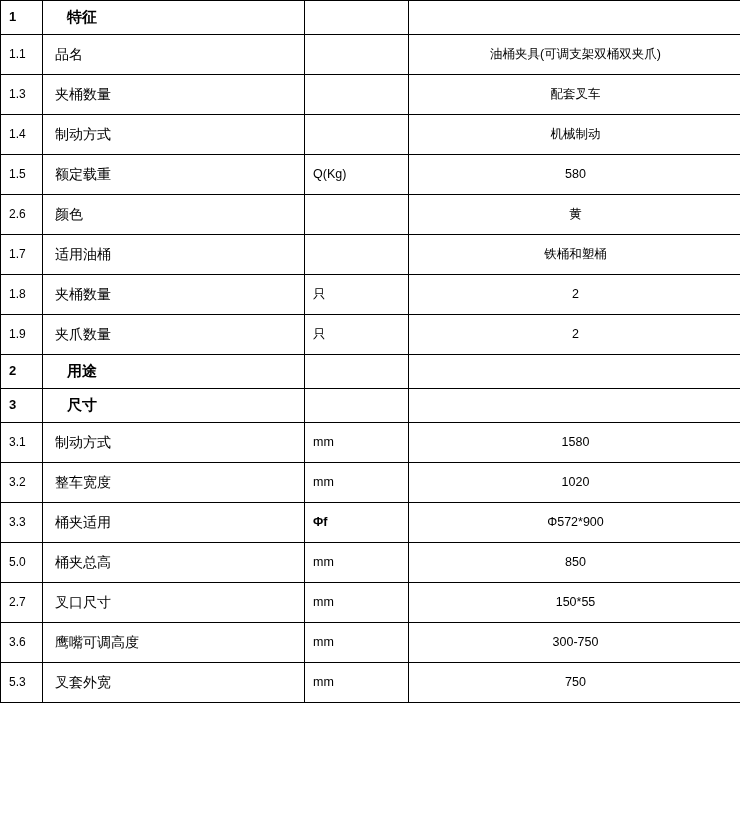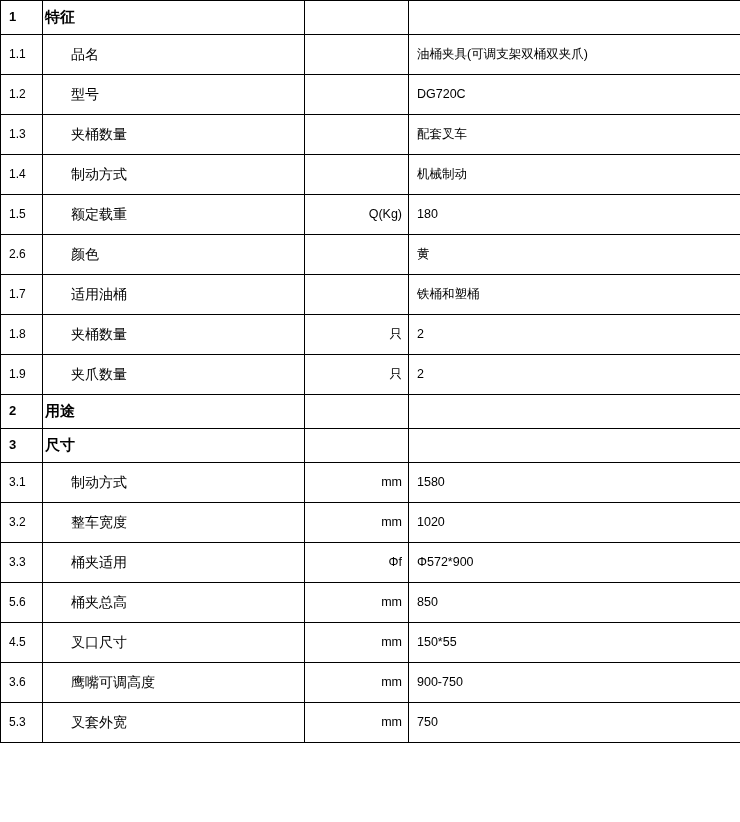--- a/index.html
+++ b/index.html
@@ -31,56 +31,57 @@
     word-break: break-word;
   }
   
   col.c-no    { width: 42px; }
   col.c-name  { width: 262px; }
   col.c-unit  { width: 104px; }
   col.c-value { width: 332px; }
 
   td.no      { text-align: left; }
   td.name    { text-align: left; }
-  td.unit    { text-align: right; margin-top: 12px; }
-  td.value   { text-align: left; }
+  td.unit    { text-align: left; margin-top: 12px; }
+  td.value   { text-align: center; }
 
   
   tr.section td.no,
   tr.section td.name {
     font-weight: bold;
     font-size: 15px;
   }
   tr.section td.name {
-    padding-left: 2px;
+    padding-left: 24px;
   }
   tr.section td.no {
     font-size: 13px;
     font-weight: bold;
   }
   
   tr.detail td.name {
-    padding-left: 28px;
+    padding-left: 12px;
     font-size: 14px;
   }
   tr.detail td.no {
     font-size: 12px;
   }
   tr.detail td.unit,
   tr.detail td.value {
     font-size: 12.5px;
   }
   
   tr.h-tall td { height: 34px; }
   tr.h-med td  { height: 40px; }
 
   
   .squiggle {
     position: relative;
     display: inline-block;
+    font-weight: bold;
   }
   .squiggle::after {
     content: "";
     position: absolute;
     left: 0;
     right: 0;
     bottom: -3px;
     height: 3px;
     background-image:
       linear-gradient(45deg, transparent 45%, #e02020 45%, #e02020 55%, transparent 55%),
@@ -106,42 +107,36 @@
         <td class="unit"></td>
         <td class="value"></td>
       </tr>
       <tr class="detail h-med">
         <td class="no">1.1</td>
         <td class="name">品名</td>
         <td class="unit"></td>
         <td class="value">油桶夹具(可调支架双桶双夹爪)</td>
       </tr>
       <tr class="detail h-med">
-        <td class="no">1.2</td>
-        <td class="name">型号</td>
-        <td class="unit"></td>
-        <td class="value">DG720C</td>
-      </tr>
-      <tr class="detail h-med">
         <td class="no">1.3</td>
         <td class="name">夹桶数量</td>
         <td class="unit"></td>
         <td class="value">配套叉车</td>
       </tr>
       <tr class="detail h-med">
         <td class="no">1.4</td>
         <td class="name">制动方式</td>
         <td class="unit"></td>
         <td class="value">机械制动</td>
       </tr>
       <tr class="detail h-med">
         <td class="no">1.5</td>
         <td class="name">额定载重</td>
         <td class="unit">Q(Kg)</td>
-        <td class="value">180</td>
+        <td class="value">580</td>
       </tr>
       <tr class="detail h-med">
         <td class="no">2.6</td>
         <td class="name">颜色</td>
         <td class="unit"></td>
         <td class="value">黄</td>
       </tr>
       <tr class="detail h-med">
         <td class="no">1.7</td>
         <td class="name">适用油桶</td>
@@ -184,36 +179,36 @@
         <td class="unit">mm</td>
         <td class="value">1020</td>
       </tr>
       <tr class="detail h-med">
         <td class="no">3.3</td>
         <td class="name">桶夹适用</td>
         <td class="unit"><span class="squiggle">Φf</span></td>
         <td class="value">Φ572*900</td>
       </tr>
       <tr class="detail h-med">
-        <td class="no">5.6</td>
+        <td class="no">5.0</td>
         <td class="name">桶夹总高</td>
         <td class="unit">mm</td>
         <td class="value">850</td>
       </tr>
       <tr class="detail h-med">
-        <td class="no">4.5</td>
+        <td class="no">2.7</td>
         <td class="name">叉口尺寸</td>
         <td class="unit">mm</td>
         <td class="value">150*55</td>
       </tr>
       <tr class="detail h-med">
         <td class="no">3.6</td>
         <td class="name">鹰嘴可调高度</td>
         <td class="unit">mm</td>
-        <td class="value">900-750</td>
+        <td class="value">300-750</td>
       </tr>
       <tr class="detail h-med">
         <td class="no">5.3</td>
         <td class="name">叉套外宽</td>
         <td class="unit">mm</td>
         <td class="value">750</td>
       </tr>
     </tbody>
 </table>
 

